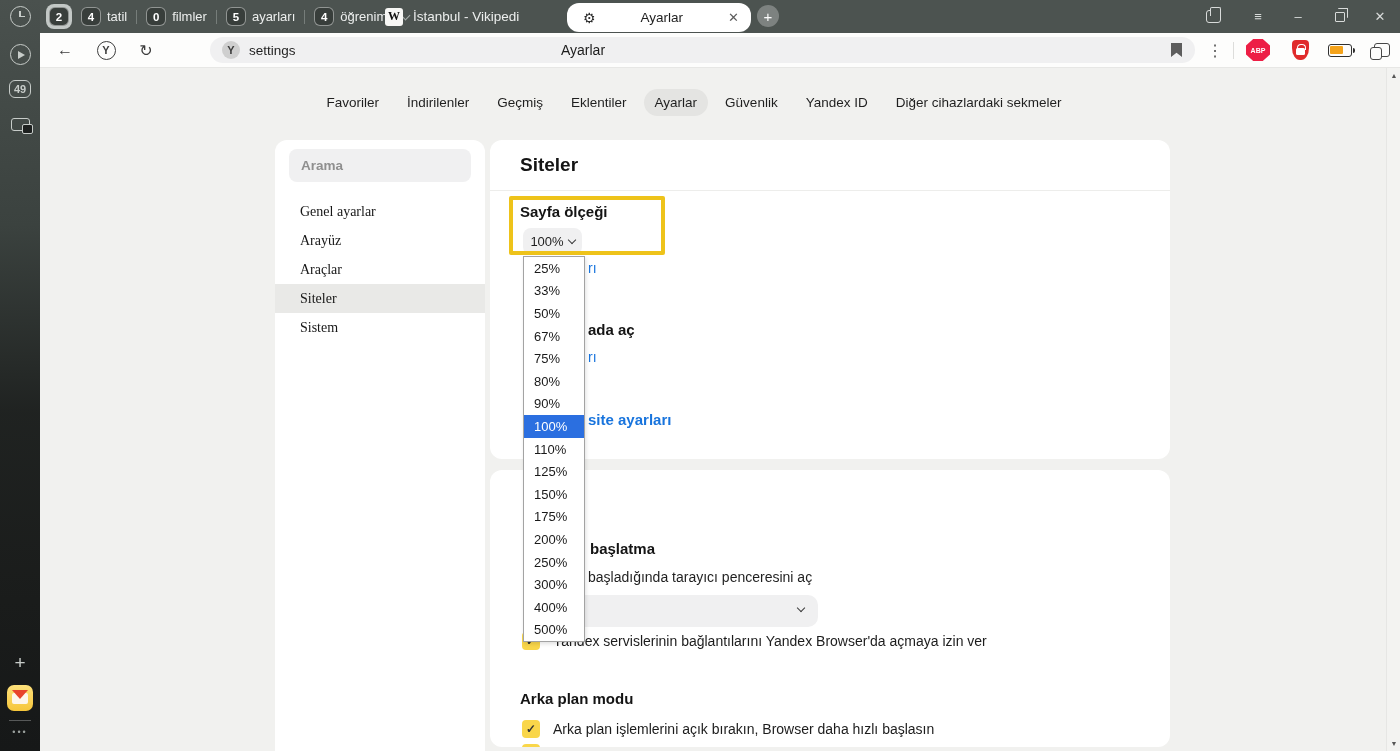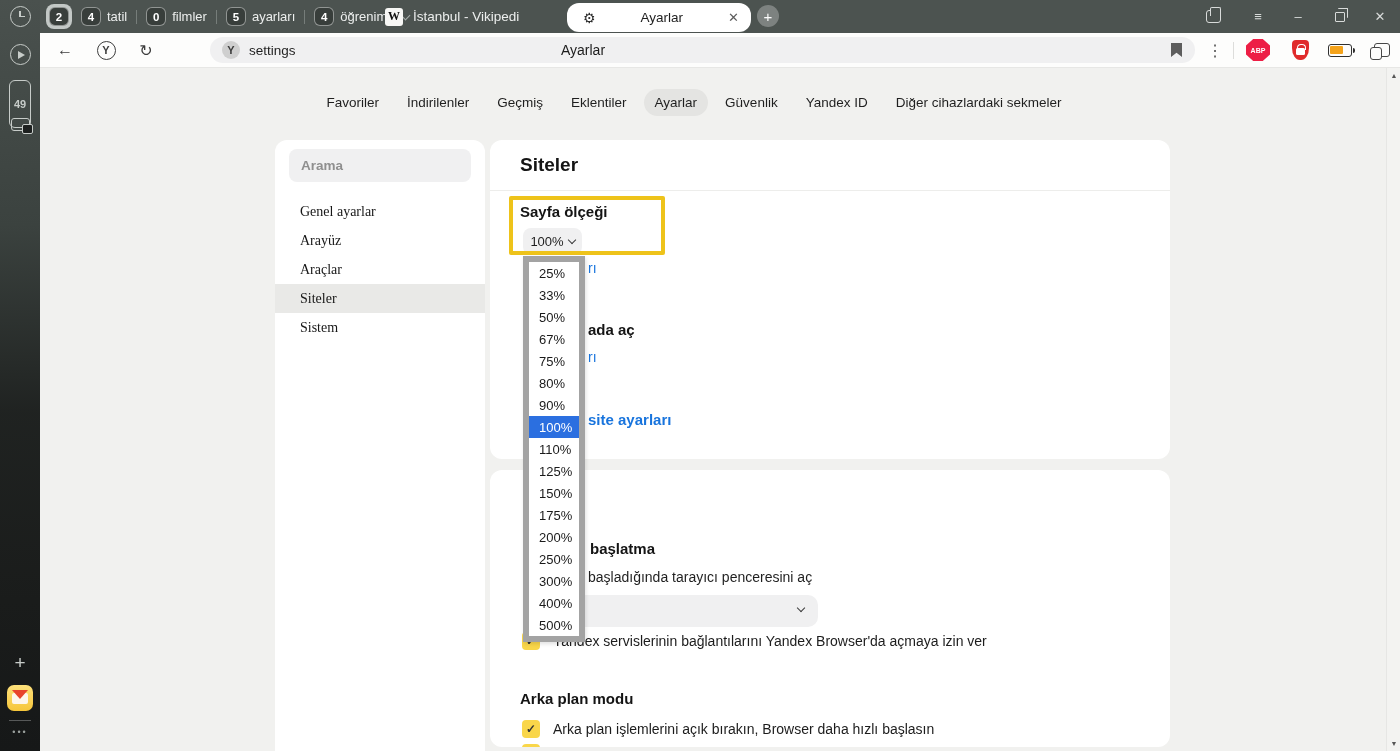--- a/index.html
+++ b/index.html
@@ -84,21 +84,21 @@
           display:block; }
   .dock-ic { position:absolute; left:0; width:40px; display:flex; align-items:center; justify-content:center; }
   .ic-clock { width:21px; height:21px; border:1.6px solid #c7ccc9; border-radius:50%; position:relative; }
   .ic-clock::before { content:''; position:absolute; left:8.5px; top:3.5px; width:1.6px; height:6.5px; background:#c7ccc9; }
   .ic-clock::after  { content:''; position:absolute; left:8.5px; top:8.7px; width:5.5px; height:1.6px; background:#c7ccc9; }
   .ic-play { width:21px; height:21px; border:1.6px solid #c7ccc9; border-radius:50%;
              display:flex; align-items:center; justify-content:center; }
   .ic-play::after { content:''; border-left:7px solid #c7ccc9; border-top:4.5px solid transparent;
                     border-bottom:4.5px solid transparent; margin-left:2px; }
   .ic-49 { border:1.6px solid #c7ccc9; border-radius:6px; color:#c7ccc9; font-size:11px; font-weight:bold;
-           padding:17px 4px; }
+           padding:2px 4px; }
   .ic-shot { width:19px; height:13px; border:1.6px solid #c7ccc9; border-radius:3px; position:relative; }
   .ic-shot::after { content:''; position:absolute; right:-4px; bottom:-4px; width:9px; height:8px;
                     border:1.6px solid #c7ccc9; border-radius:2px; background:#1d201f; }
   .ic-plus { color:#c7ccc9; font-size:19px; font-weight:300; }
   .ic-mail { width:26px; height:26px; border-radius:7px; background:linear-gradient(#fde07b,#f6c63a);
              position:relative; overflow:hidden; }
   .ic-mail::after { content:''; position:absolute; left:5px; top:8px; width:16px; height:11px;
                     background:#fdf6ec; border-radius:2px; }
   .ic-mail::before { content:''; position:absolute; left:5px; top:5px; z-index:1;
                      border-left:8px solid transparent; border-right:8px solid transparent;
@@ -147,21 +147,21 @@
   .cbx { width:18px; height:18px; background:#f9d64a; border-radius:4px; display:flex; align-items:center;
          justify-content:center; color:#333; font-size:12px; font-weight:bold; flex:0 0 18px; }
   .cbx-label { font-size:14px; color:#1c1c1c; padding-top:1px; }
 
   
   .highlight-box { position:absolute; left:509px; top:196px; width:156px; height:59px;
                    border:4px solid #eec31a; border-radius:2px; z-index:20; pointer-events:none; }
 
   
   .dropdown { position:absolute; left:523px; top:256px; width:62px; height:386px; background:#fff;
-              border:6px solid #a3a3a3; box-shadow:1px 2px 4px rgba(0,0,0,.12); z-index:30;
+              border:1px solid #a3a3a3; box-shadow:1px 2px 4px rgba(0,0,0,.12); z-index:30;
               display:flex; flex-direction:column; }
   .dd-item { flex:1; display:flex; align-items:center; padding-left:10px; font-size:13px; color:#1a1a1a; }
   .dd-item.selected { background:#2b6fe0; color:#fff; }
 
   
   .scrollbar { position:absolute; left:1386px; top:68px; width:14px; height:683px; background:#f3f3f1;
                border-left:1px solid #e6e6e4; }
   .sb-arrow { position:absolute; left:0; width:14px; text-align:center; font-size:7px; color:#555; }
 </style>
 </head>

